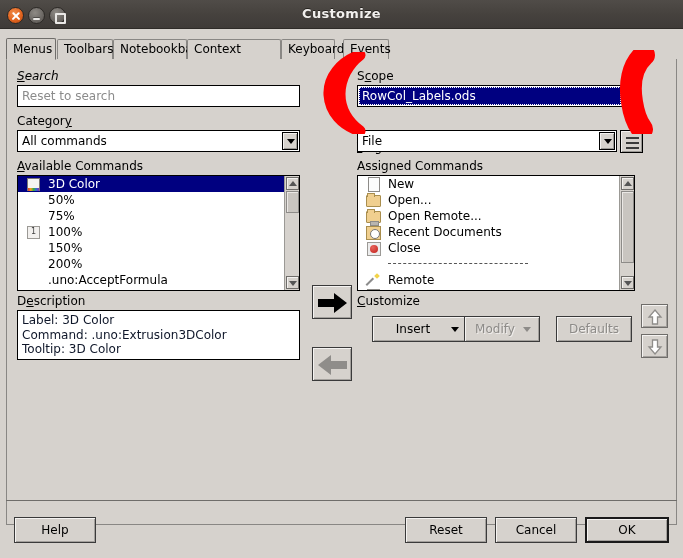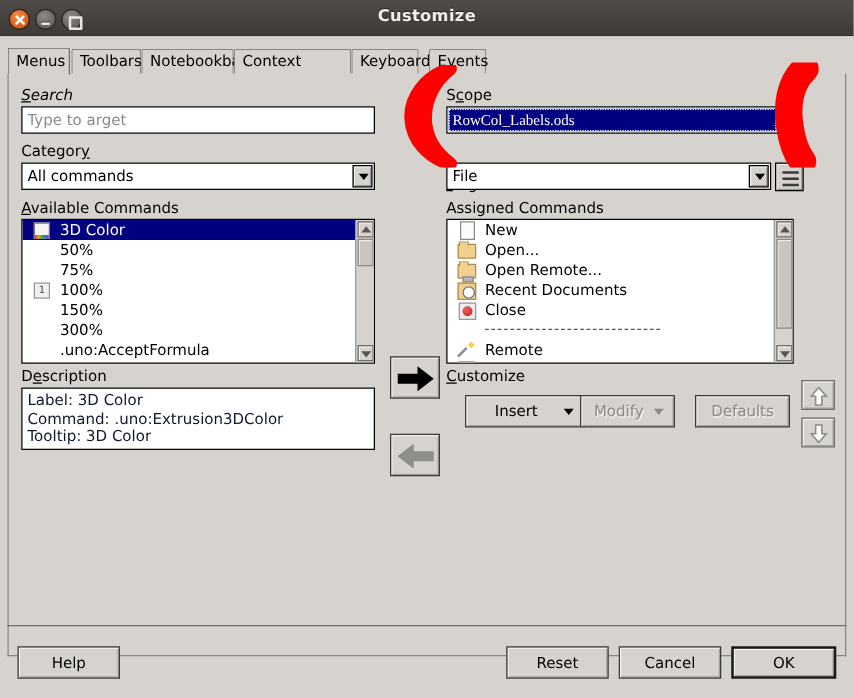--- a/index.html
+++ b/index.html
@@ -87,21 +87,21 @@
     content:"";position:absolute;left:4px;top:50%;margin-top:-2px;
     border-left:4px solid transparent;border-right:4px solid transparent;
     border-top:5px solid #000;
   }
   
   .combo.selected{border:1px solid #000;}
   .combo.selected .sel-bg{
     position:absolute;left:1px;top:1px;right:18px;bottom:1px;
     background:#000080;outline:1px dotted #fff;outline-offset:-1px;
   }
-  .combo.selected .val{color:#fff;z-index:2;font-family:Liberation Serif, serif;}
+  .combo.selected .val{color:#fff;z-index:2;}
 
   
   #target-menu-btn{
     position:absolute;box-sizing:border-box;background:#d6d2cd;
     border:1px solid #000;
     box-shadow:inset 1px 1px 0 #f3f1ef,inset -1px -1px 0 #9b9995;
   }
   #target-menu-btn span{position:absolute;left:5px;width:13px;height:2px;background:#3b3b3b;}
   #target-menu-btn span:nth-child(1){top:6px;}
   #target-menu-btn span:nth-child(2){top:11px;}
@@ -256,21 +256,21 @@
         <span>Events</span>
       </div>
     </div>
 
     <div id="page">
 
       <div class="lbl" style="left:10px;top:10px;font-style:italic;">
         <u>S</u><span>earch</span>
       </div>
       <div class="field" style="left:10px;top:26px;width:283px;height:22px;">
-        <div class="val ph" style="line-height:20px;">Type to arget</div>
+        <div class="val ph" style="line-height:20px;">Reset to search</div>
       </div>
 
       <div class="lbl" style="left:10px;top:55px;">
         <span>Categor</span><u>y</u>
       </div>
       <div class="field combo" style="left:10px;top:71px;width:283px;height:22px;">
         <div class="val">All commands</div>
         <div class="arrow"></div>
       </div>
 
@@ -295,21 +295,21 @@
           <div class="row">
             <span class="ico">
                 <span class="ico-num">1</span>
               </span>
             <span>100%</span>
           </div>
           <div class="row">
             <span>150%</span>
           </div>
           <div class="row">
-            <span>300%</span>
+            <span>200%</span>
           </div>
           <div class="row">
             <span>.uno:AcceptFormula</span>
           </div>
           <div class="row">
             <span>.uno:StartFormula</span>
           </div>
 
         </div>
         <div class="vsb">

